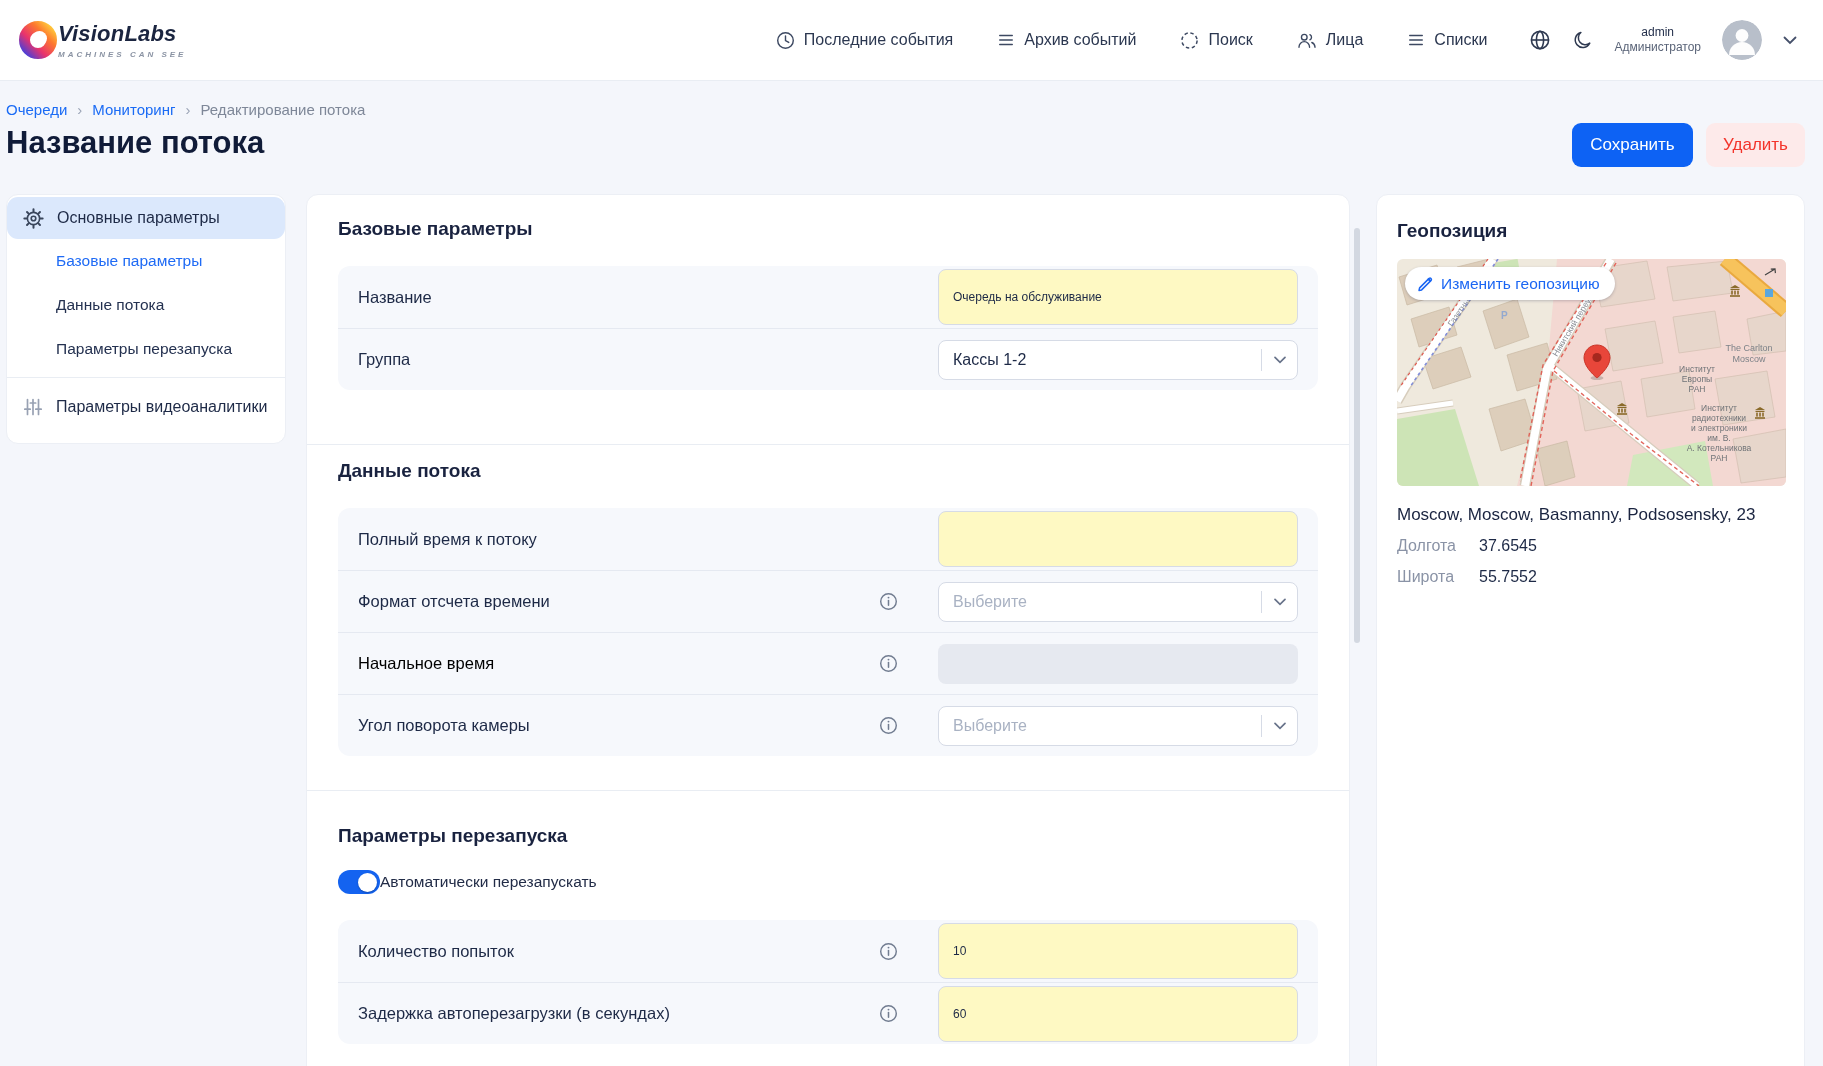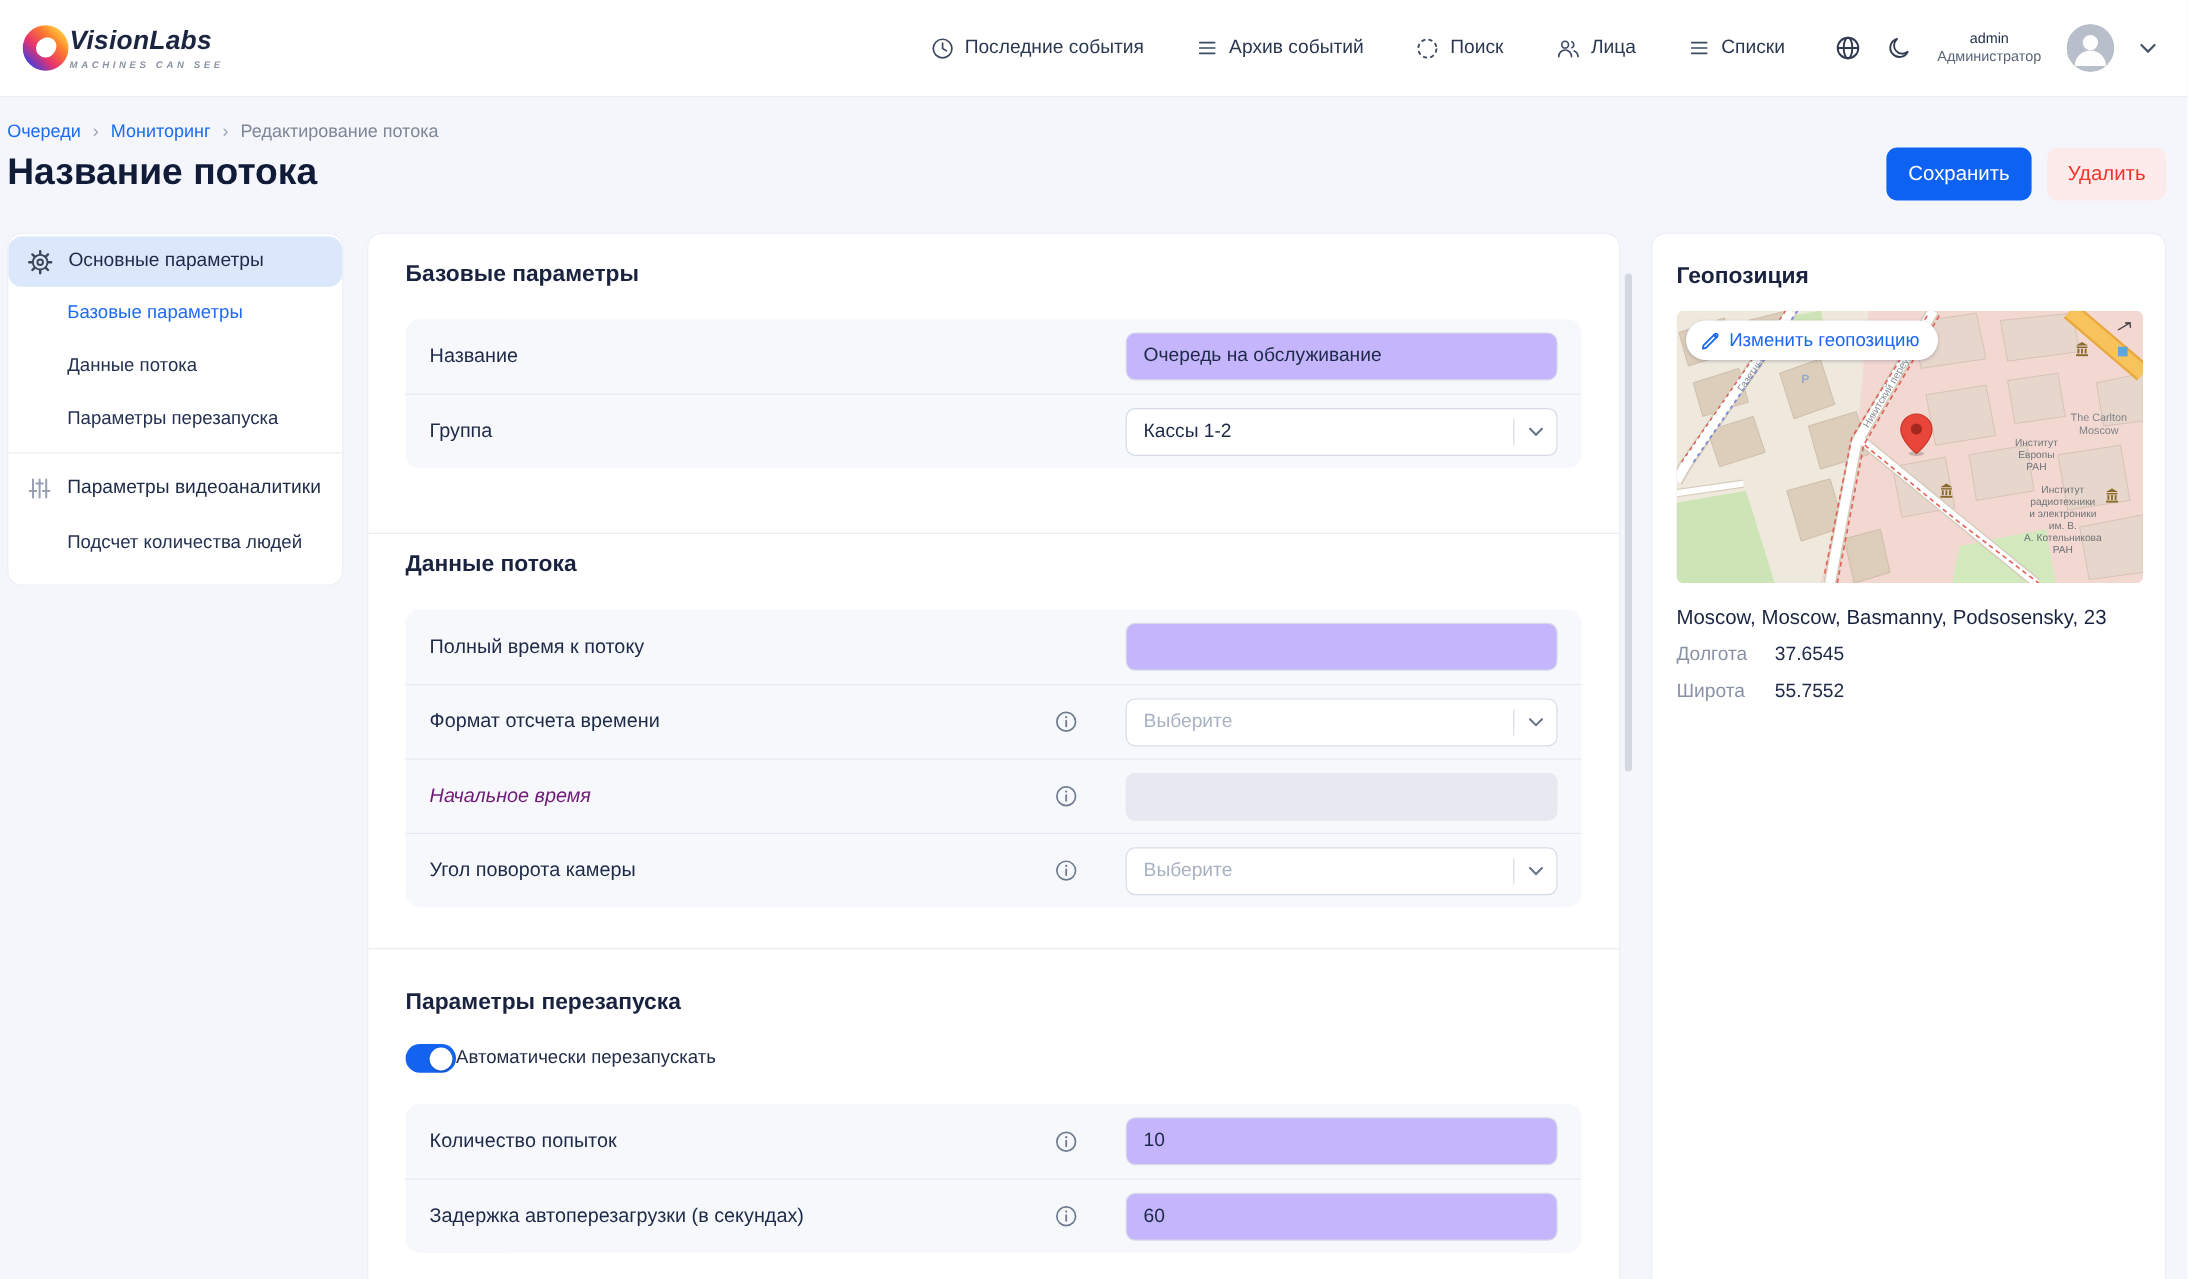--- a/index.html
+++ b/index.html
@@ -60,24 +60,24 @@
   .sec-head{ font-size:19px; font-weight:700; color:#19223f; line-height:23px; }
   .sec-head.after-div1{ margin-top:14px; }
   .sec-head.after-div2{ margin-top:33px; }
   .sec-divider{ height:1px; background:#e9edf3; margin-left:-31px; margin-right:-31px; }
   .sec-divider.d1{ margin-top:54px; }
   .sec-divider.d2{ margin-top:34px; }
   .row-group{ background:#f6f8fc; border-radius:12px; margin-top:26px; }
   .row{ height:62px; display:flex; align-items:center; padding:0 20px; }
   .row + .row{ border-top:1px solid #e5e9f1; }
   .row-label{ flex:1; font-size:16.5px; color:#1d2946; }
-  .row-label.muted{ color:#701a75;font-style:italic; }
+  .row-label.muted{ color:#000000; }
   .info-icon{ margin-right:40px; display:flex; cursor:pointer; }
-  .input{ width:360px; height:40px; background:#c4b5fd; border:1px solid #d6dbe6; border-radius:8px;
-          padding:0 14px; font-size:16px; color:#1d2946; font-family:inherit; outline:none; }
+  .input{ width:360px; height:56px; background:#fef9c3; border:1px solid #d6dbe6; border-radius:8px;
+          padding:0 14px; font-size:12px; color:#1d2946; font-family:inherit; outline:none; }
   .select{ width:360px; height:40px; background:#fff; border:1px solid #d6dbe6; border-radius:8px;
            display:flex; align-items:center; padding-left:14px; cursor:pointer; }
   .select-value{ flex:1; font-size:16px; color:#1d2946; }
   .select-value.placeholder{ color:#a9b2c3; }
   .select-sep{ width:1px; height:22px; background:#d6dbe6; }
   .select-chevron{ width:35px; display:flex; justify-content:center; }
   .disabled-input{ width:360px; height:40px; background:#e6e9f0; border-radius:8px; }
   .toggle-row{ display:flex; align-items:center; gap:0; margin-top:23px; font-size:15.5px; color:#222c47; }
   .toggle{ width:42px; height:24px; border-radius:13px; background:#1463f0; position:relative; cursor:pointer; flex:0 0 auto; }
   .toggle .knob{ position:absolute; top:2.5px; right:3px; width:19px; height:19px; border-radius:50%;
@@ -237,21 +237,20 @@
   <div class="side-divider"></div>
   <div class="side-head second">
     <span>
       <svg width="20" height="20" viewBox="0 0 20 20" fill="none" stroke="#98a1b3" stroke-width="1.7" stroke-linecap="round">
         <path d="M4.5 2.5v15M10 2.5v15M15.5 2.5v15"></path>
         <path d="M1.8 12.2h5.4M7.3 6h5.4M12.8 12.2h5.4"></path>
       </svg>
     </span>
     <span>Параметры видеоаналитики</span>
   </div>
-  <div class="side-sub">Подсчет количества людей</div>
 </div>
 
 <div class="main-card">
 
   <div class="sec-head">Базовые параметры</div>
   <div class="row-group">
     <div class="row">
       <div class="row-label">Название</div>
       <input class="input" value="Очередь на обслуживание" style="">
     </div>

